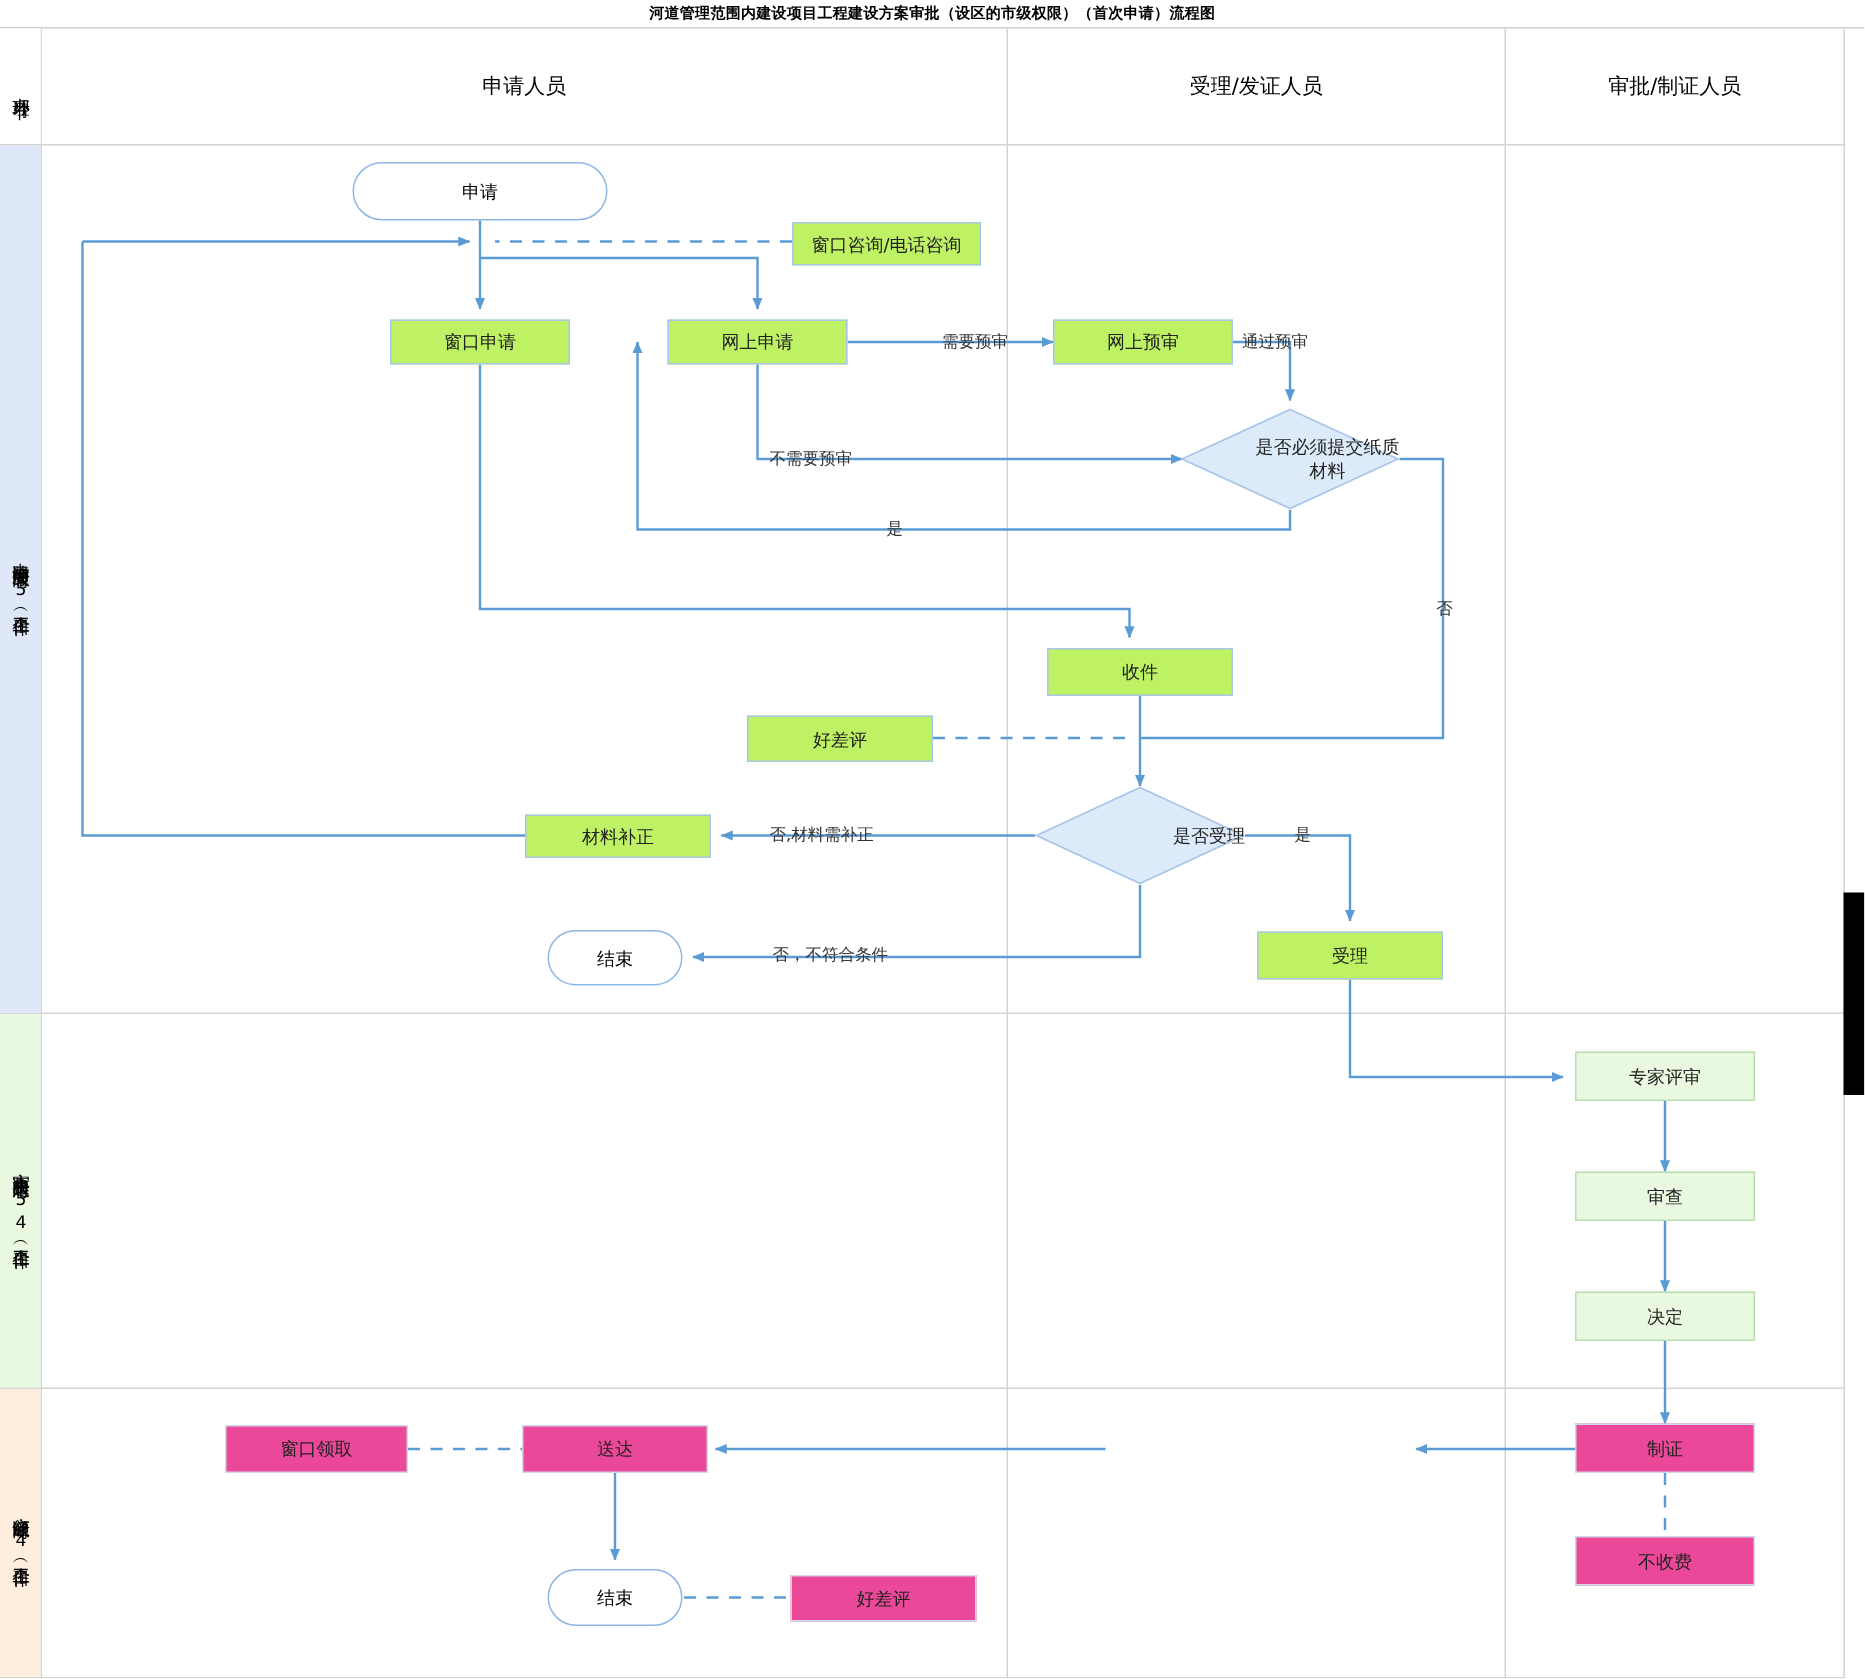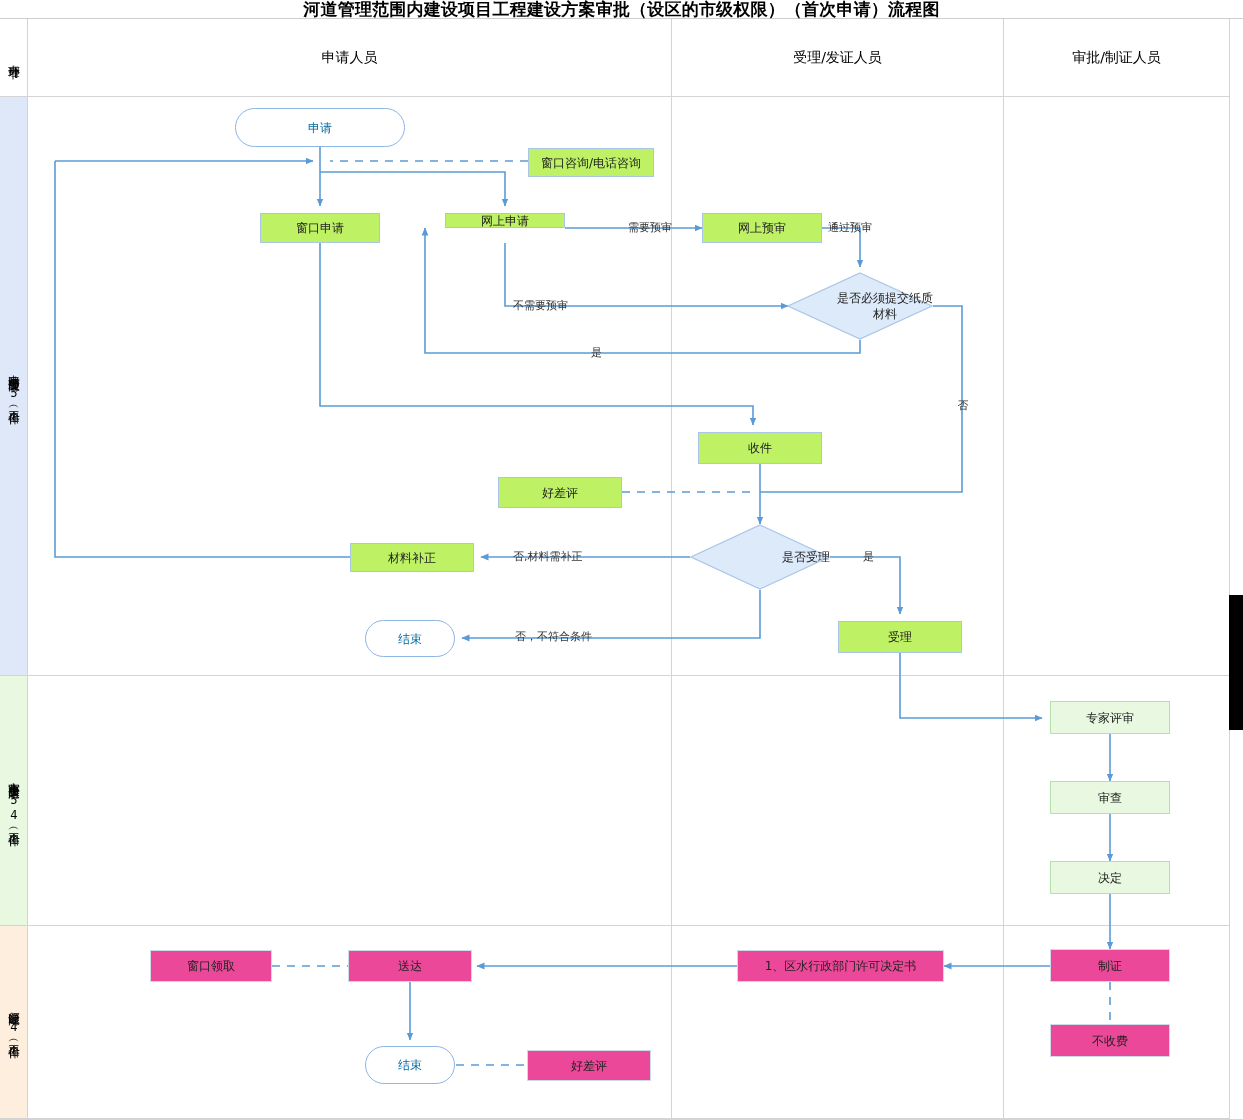--- a/index.html
+++ b/index.html
@@ -3,21 +3,21 @@
 <meta charset="utf-8">
 <style>
   html,body{margin:0;padding:0;background:#fff;}
   body{font-family:"DejaVu Sans","Liberation Sans",sans-serif;}
   #page{position:relative;width:1243px;height:1119px;background:#fff;overflow:hidden;}
 
   
   .title-bar{position:absolute;left:0;top:0;width:1243px;height:19px;
     border-bottom:1px solid #cfcfcf;box-sizing:border-box;
     display:flex;align-items:center;justify-content:center;
-    font-size:17px;font-weight:bold;color:#000;letter-spacing:.2px;}
+    font-size:10px;font-weight:bold;color:#000;letter-spacing:.2px;}
   .grid-line{position:absolute;background:#d4d4d4;}
   .vline{width:1px;}
   .hline{height:1px;}
 
   .col-head{position:absolute;top:19px;height:77px;
     display:flex;align-items:center;justify-content:center;
     font-size:14px;color:#000;}
 
   .stage-cell{position:absolute;left:0;width:27px;
     display:flex;align-items:center;justify-content:center;
@@ -28,21 +28,21 @@
   .stage-head{background:#fff;}
   .stage-a{background:#dfe8f9;}
   .stage-b{background:#e8f8e1;}
   .stage-c{background:#fdeede;}
 
   
   .node{position:absolute;box-sizing:border-box;
     display:flex;align-items:center;justify-content:center;
     text-align:center;font-size:12px;line-height:16px;z-index:4;}
   .n-rect{border:1px solid #a9c6e8;background:#bef264;color:#222;}
-  .n-oval{border:1px solid #8cb6e4;background:#fff;color:#0369a1;
+  .n-oval{border:1px solid #8cb6e4;background:#fff;color:#000000;
     border-radius:22px;}
   .n-green{border:1px solid #b7dfae;background:#e9f9e1;color:#222;}
   .n-orange{border:1px solid #cfd9e8;background:#ec4899;color:#222;}
 
   .diamond{position:absolute;z-index:4;}
   .diamond svg{display:block;}
   .diamond .dlabel{position:absolute;left:0;top:0;width:100%;height:100%;
     display:flex;align-items:center;justify-content:flex-end;text-align:center;
     font-size:12px;line-height:16px;color:#222;}
 
@@ -161,21 +161,21 @@
   <div class="elabel" style="left:863px;top:549px;">是</div>
   <div class="elabel" style="left:513px;top:549px;">否,材料需补正</div>
   <div class="elabel" style="left:515px;top:629px;">否，不符合条件</div>
 
   <div class="node n-oval" style="left:235px;top:108px;width:170px;height:39px;">申请</div>
 
   <div class="node n-rect" style="left:528px;top:148px;width:126px;height:29px;">窗口咨询/电话咨询</div>
 
   <div class="node n-rect" style="left:260px;top:213px;width:120px;height:30px;">窗口申请</div>
 
-  <div class="node n-rect" style="left:445px;top:213px;width:120px;height:15px;">网上申请</div>
+  <div class="node n-rect" style="left:445px;top:213px;width:120px;height:30px;">网上申请</div>
 
   <div class="node n-rect" style="left:702px;top:213px;width:120px;height:30px;">网上预审</div>
 
   <div class="diamond" style="left:787px;top:272px;width:146px;height:68px;">
     <svg width="146" height="68">
         <polygon points="73,1 145,34 73,67 1,34" fill="#ddeafa" stroke="#a9c6e8" stroke-width="1.2"></polygon>
       </svg>
     <div class="dlabel">
         <span style="width:96px;display:inline-block;">是否必须提交纸质材料</span>
       </div>
@@ -203,21 +203,20 @@
   <div class="node n-green" style="left:1050px;top:701px;width:120px;height:33px;">专家评审</div>
 
   <div class="node n-green" style="left:1050px;top:781px;width:120px;height:33px;">审查</div>
 
   <div class="node n-green" style="left:1050px;top:861px;width:120px;height:33px;">决定</div>
 
   <div class="node n-orange" style="left:1050px;top:949px;width:120px;height:33px;">制证</div>
 
   <div class="node n-orange" style="left:1050px;top:1024px;width:120px;height:33px;">不收费</div>
 
-  <div class="node n-orange" style="left:737px;top:950px;width:207px;height:32px;">1、区水行政部门许可决定书</div>
 
   <div class="node n-orange" style="left:348px;top:950px;width:124px;height:32px;">送达</div>
 
   <div class="node n-orange" style="left:150px;top:950px;width:122px;height:32px;">窗口领取</div>
 
   <div class="node n-oval" style="left:365px;top:1046px;width:90px;height:38px;">结束</div>
 
   <div class="node n-orange" style="left:527px;top:1050px;width:124px;height:31px;">好差评</div>
 
   <div class="right-bar"></div>

